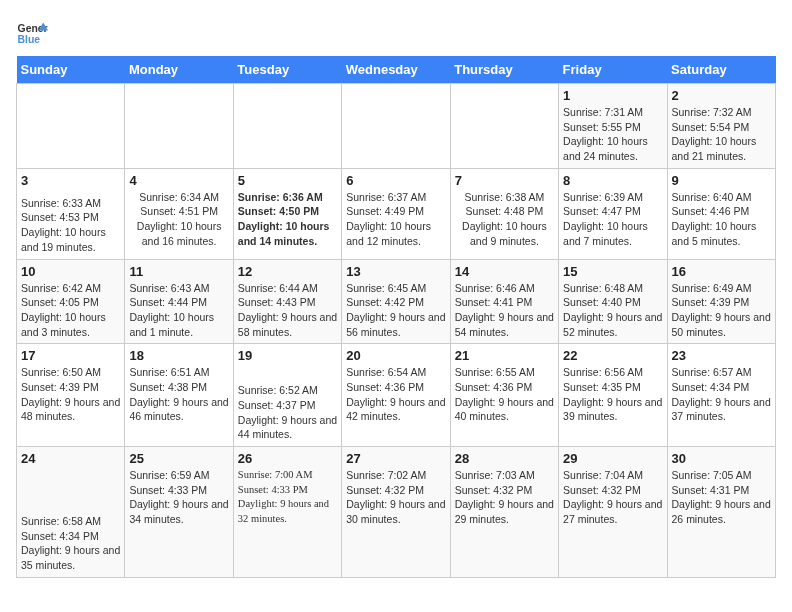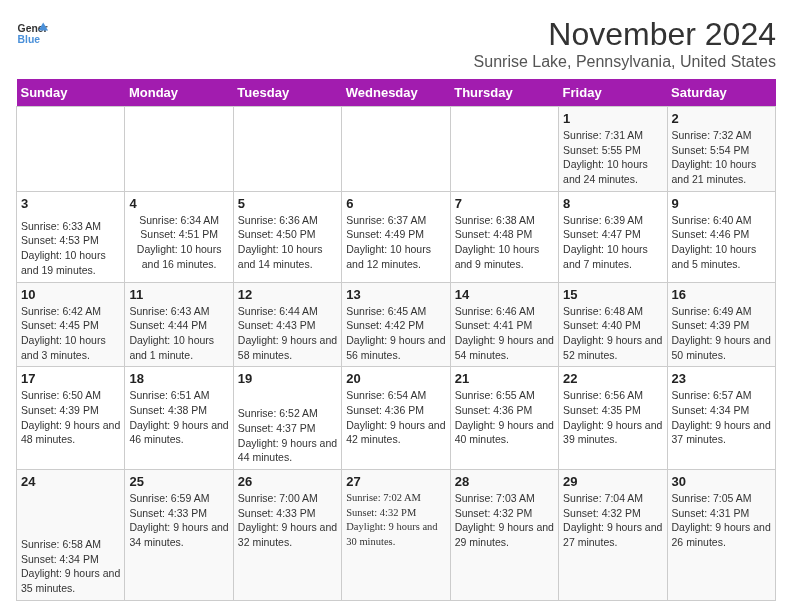--- a/index.html
+++ b/index.html
@@ -36,21 +36,21 @@
     .subtitle {
       font-size: 16px;
       color: #555;
     }
     table {
       width: 100%;
       border-collapse: collapse;
       font-size: 11px;
     }
     thead tr th {
-      background: #a21caf;
+      background: #3b82f6;
       color: #fff;
       padding: 6px 4px;
       text-align: left;
       font-size: 13px;
       font-weight: bold;
     }
     tbody tr td {
       border: 1px solid #ccc;
       vertical-align: top;
       padding: 4px;
@@ -80,24 +80,20 @@
 </head>
 <body>
 
 <div class="header">
   <div class="logo">
     <svg class="logo-icon" viewBox="0 0 40 40">
       <text x="2" y="20" font-size="13" font-weight="bold" fill="#333">General</text>
       <text x="2" y="34" font-size="13" font-weight="bold" fill="#4a90d9">Blue</text>
       <polygon points="34,8 40,18 28,18" fill="#4a90d9"></polygon>
     </svg>
-  </div>
-  <div class="title-block">
-    <div class="month-title">November 2024</div>
-    <div class="subtitle">Sunrise Lake, Pennsylvania, United States</div>
   </div>
 </div>
 
 <table>
   <thead>
     <tr>
     <th>Sunday</th>
         <th>Monday</th>
         <th>Tuesday</th>
         <th>Wednesday</th>
@@ -134,54 +130,54 @@
 Daylight: 10 hours and 19 minutes.</div>
         </td>
         <td>
           <div class="day-num">4</div>
           <div class="day-info" style="white-space: pre-line; text-align: center;">Sunrise: 6:34 AM
 Sunset: 4:51 PM
 Daylight: 10 hours and 16 minutes.</div>
         </td>
         <td>
           <div class="day-num">5</div>
-          <div class="day-info" style="white-space: pre-line;">Sunrise: 6:36 AM
+          <div class="day-info" style="white-space: pre-line; font-weight: bold;">Sunrise: 6:36 AM
 Sunset: 4:50 PM
 Daylight: 10 hours and 14 minutes.</div>
         </td>
         <td>
           <div class="day-num">6</div>
           <div class="day-info" style="white-space: pre-line;">Sunrise: 6:37 AM
 Sunset: 4:49 PM
 Daylight: 10 hours and 12 minutes.</div>
         </td>
         <td>
           <div class="day-num">7</div>
-          <div class="day-info" style="white-space: pre-line;">Sunrise: 6:38 AM
+          <div class="day-info" style="white-space: pre-line; text-align: center;">Sunrise: 6:38 AM
 Sunset: 4:48 PM
 Daylight: 10 hours and 9 minutes.</div>
         </td>
         <td>
           <div class="day-num">8</div>
           <div class="day-info" style="white-space: pre-line;">Sunrise: 6:39 AM
 Sunset: 4:47 PM
 Daylight: 10 hours and 7 minutes.</div>
         </td>
         <td>
           <div class="day-num">9</div>
           <div class="day-info" style="white-space: pre-line;">Sunrise: 6:40 AM
 Sunset: 4:46 PM
 Daylight: 10 hours and 5 minutes.</div>
         </td>
       </tr>
       <tr>
         <td>
           <div class="day-num">10</div>
           <div class="day-info" style="white-space: pre-line;">Sunrise: 6:42 AM
-Sunset: 4:45 PM
+Sunset: 4:05 PM
 Daylight: 10 hours and 3 minutes.</div>
         </td>
         <td>
           <div class="day-num">11</div>
           <div class="day-info" style="white-space: pre-line;">Sunrise: 6:43 AM
 Sunset: 4:44 PM
 Daylight: 10 hours and 1 minute.</div>
         </td>
         <td>
           <div class="day-num">12</div>
@@ -266,27 +262,27 @@
 Daylight: 9 hours and 35 minutes.</div>
         </td>
         <td>
           <div class="day-num">25</div>
           <div class="day-info" style="white-space: pre-line;">Sunrise: 6:59 AM
 Sunset: 4:33 PM
 Daylight: 9 hours and 34 minutes.</div>
         </td>
         <td>
           <div class="day-num">26</div>
-          <div class="day-info" style="white-space: pre-line;">Sunrise: 7:00 AM
+          <div class="day-info" style="white-space: pre-line; font-family: Liberation Serif, serif;">Sunrise: 7:00 AM
 Sunset: 4:33 PM
 Daylight: 9 hours and 32 minutes.</div>
         </td>
         <td>
           <div class="day-num">27</div>
-          <div class="day-info" style="white-space: pre-line; font-family: Liberation Serif, serif;">Sunrise: 7:02 AM
+          <div class="day-info" style="white-space: pre-line;">Sunrise: 7:02 AM
 Sunset: 4:32 PM
 Daylight: 9 hours and 30 minutes.</div>
         </td>
         <td>
           <div class="day-num">28</div>
           <div class="day-info" style="white-space: pre-line;">Sunrise: 7:03 AM
 Sunset: 4:32 PM
 Daylight: 9 hours and 29 minutes.</div>
         </td>
         <td>

